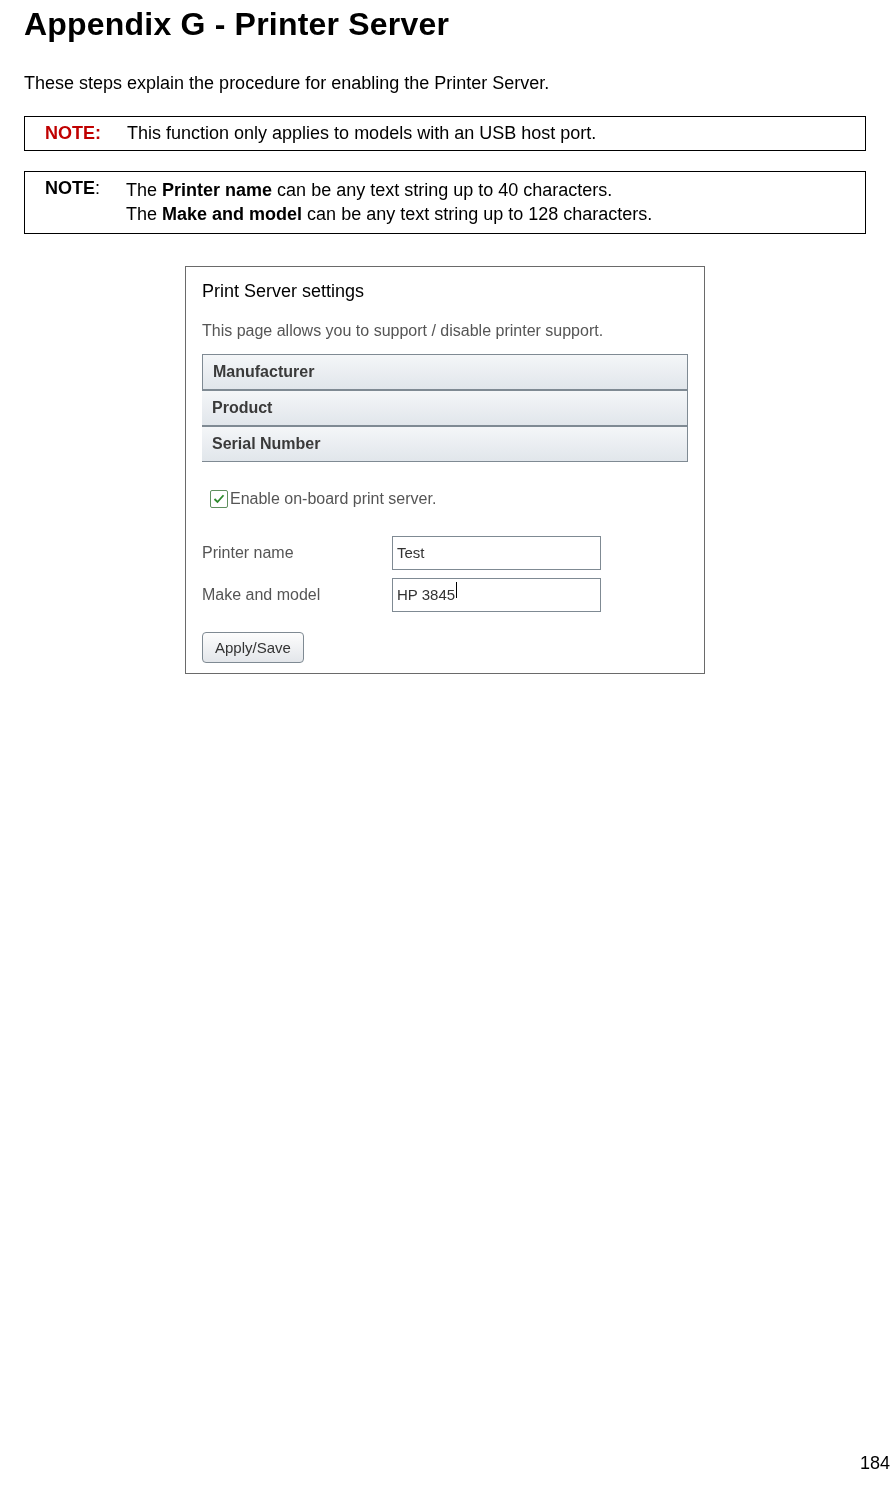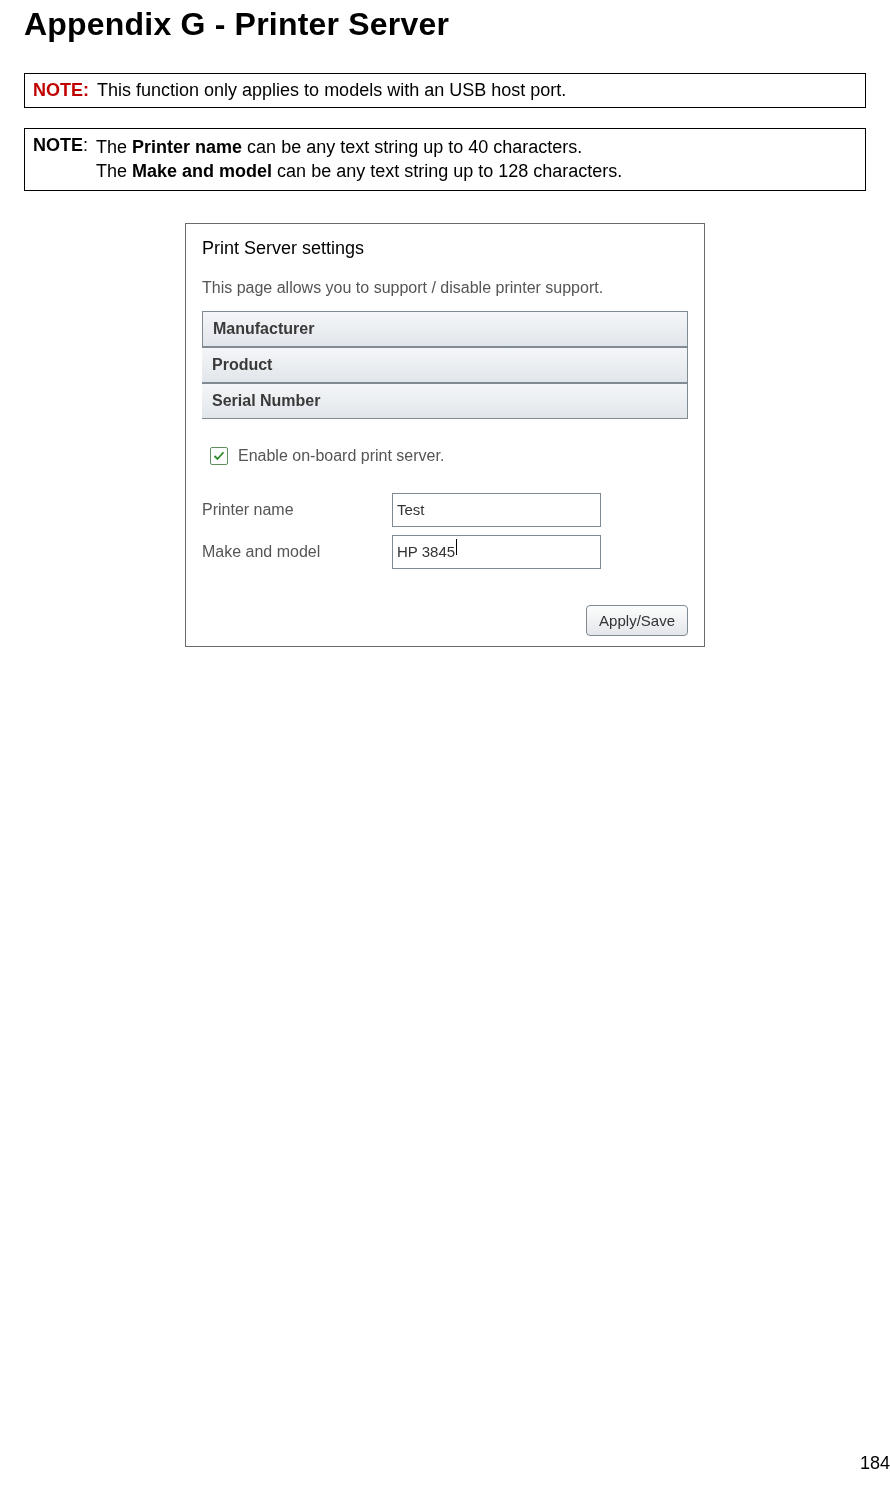--- a/index.html
+++ b/index.html
@@ -23,24 +23,24 @@
     font-size: 32px;
     margin: 6px 0 30px 0;
     letter-spacing: 0.2px;
   }
   .intro {
     font-size: 18px;
     margin: 0 0 22px 0;
   }
   .note-box {
     border: 1px solid #000;
-    padding: 6px 8px;
-    font-size: 18px;
-    display: flex;
-    gap: 8px;
+    padding: 6px 20px;
+    font-size: 18px;
+    display: flex;
+    gap: 26px;
     margin-bottom: 20px;
   }
   .note-label { color: #c00000; font-weight: 700; white-space: nowrap; }
   .note-label-black { color: #000; font-weight: 400; white-space: nowrap; }
   .note-label-black b { font-weight: 700; }
   .step-row {
     display: flex;
     gap: 18px;
     font-size: 18px;
     margin-bottom: 18px;
@@ -87,21 +87,21 @@
     border-bottom: 1px solid #7f8a93;
     padding: 8px 10px;
     background: linear-gradient(#f4f6f8, #e1e6eb);
     font-size: 16px;
     font-weight: 700;
     color: #3a3a3a;
   }
   .tab + .tab { border-left: none; }
   .chk-row {
     display: flex;
-    gap: 10px;
+    gap: 2px;
     align-items: center;
     margin: 22px 0 28px 8px;
     color: #555;
   }
   .chk {
     width: 16px; height: 16px;
     border: 1px solid #5e8f5e;
     border-radius: 2px;
     background: #fff;
     display: inline-flex;
@@ -127,22 +127,22 @@
   }
   .caret-field { position: relative; }
   .caret {
     position: absolute;
     top: 4px;
     width: 1px; height: 16px;
     background: #000;
   }
   .btn-row {
     display: flex;
-    justify-content: flex-end;
-    margin-top: 36px;
+    justify-content: flex-start;
+    margin-top: 20px;
   }
   .apply-btn {
     border: 1px solid #7f8a93;
     border-radius: 4px;
     padding: 6px 12px;
     background: linear-gradient(#fdfdfd, #e3e6ea);
     font-family: Tahoma, Arial, sans-serif;
     font-size: 15px;
     color: #333;
   }
@@ -153,20 +153,21 @@
     text-align: right;
     font-size: 18px;
   }
 </style>
 </head>
 <body>
 
 <div class="page">
   <h1 class="title">Appendix G - Printer Server</h1>
 
+  <p class="intro">These steps explain the procedure for enabling the Printer Server.</p>
 
   <div class="note-box">
     <span class="note-label">NOTE:</span>
     <span>This function only applies to models with an USB host port.</span>
   </div>
 
 
   <div class="note-box note2">
     <span class="note-label-black"><b>NOTE</b><span>:</span></span>
     <span class="body">

